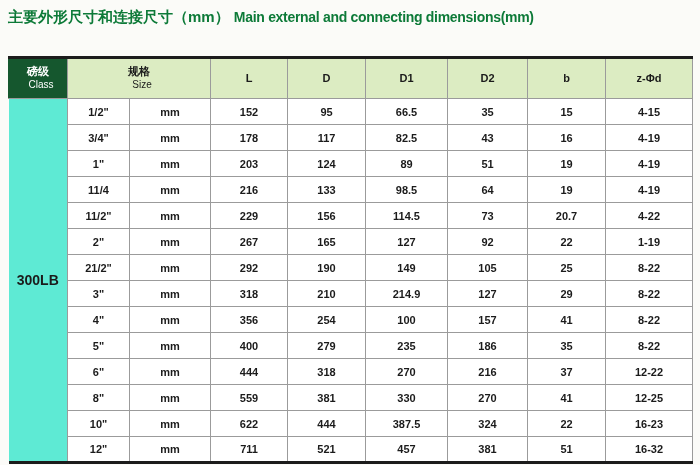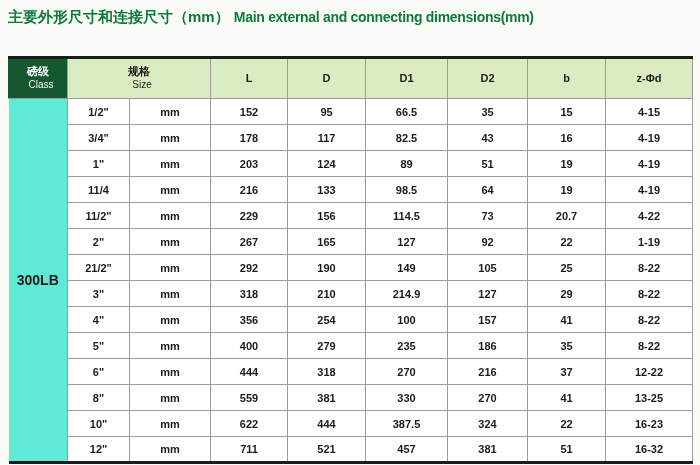--- a/index.html
+++ b/index.html
@@ -202,21 +202,21 @@
           <td>12-22</td>
         </tr>
         <tr>
           <td>8"</td>
           <td>mm</td>
           <td>559</td>
           <td>381</td>
           <td>330</td>
           <td>270</td>
           <td>41</td>
-          <td>13-25</td>
+          <td>12-25</td>
         </tr>
         <tr>
           <td>10"</td>
           <td>mm</td>
           <td>622</td>
           <td>444</td>
           <td>387.5</td>
           <td>324</td>
           <td>22</td>
           <td>16-23</td>

